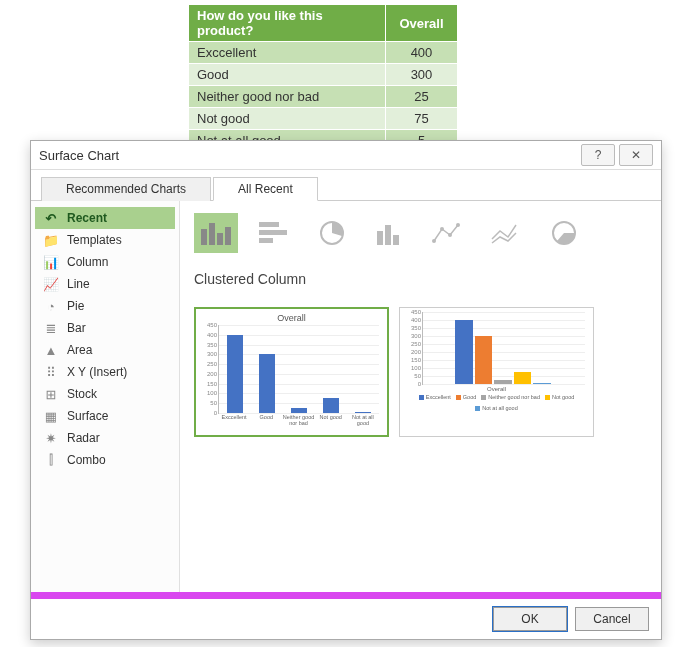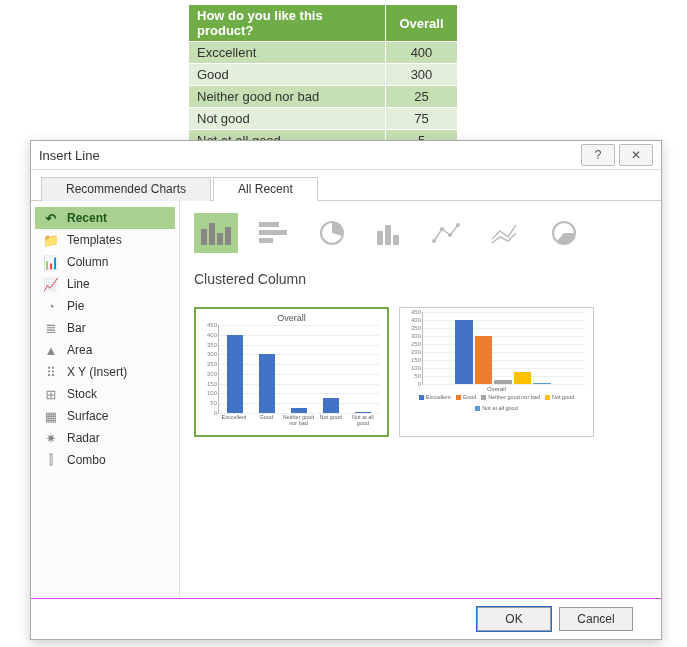--- a/index.html
+++ b/index.html
@@ -229,22 +229,22 @@
     gap: 5px;
     font-size: 5.5px;
     color: #666;
     margin-top: 2px;
     flex-wrap: wrap;
   }
   .legend div { display: flex; align-items: center; gap: 2px; }
   .swatch { width: 5px; height: 5px; display:inline-block; }
   
   .footer {
-    border-top: 1px solid #d946ef;
-    padding: 8px 28px;
+    border-top: 7px solid #d946ef;
+    padding: 8px 12px;
     display: flex;
     justify-content: flex-end;
     gap: 8px;
   }
   .btn {
     min-width: 72px;
     height: 22px;
     border: 1px solid #999;
     background: #f0f0f0;
     font-size: 12px;
@@ -285,21 +285,21 @@
       </tr>
       <tr>
         <td>Not at all good</td>
         <td>5</td>
       </tr>
     </tbody>
 </table>
 
 <div class="dialog">
   <div class="titlebar">
-    <span class="title">Insert Line</span>
+    <span class="title">Surface Chart</span>
     <span class="tbtn">?</span>
     <span class="tbtn">✕</span>
   </div>
 
   <div class="tabstrip">
     <div class="tab">Recommended Charts</div>
     <div class="tab active">All Recent</div>
   </div>
 
   <div class="body">

